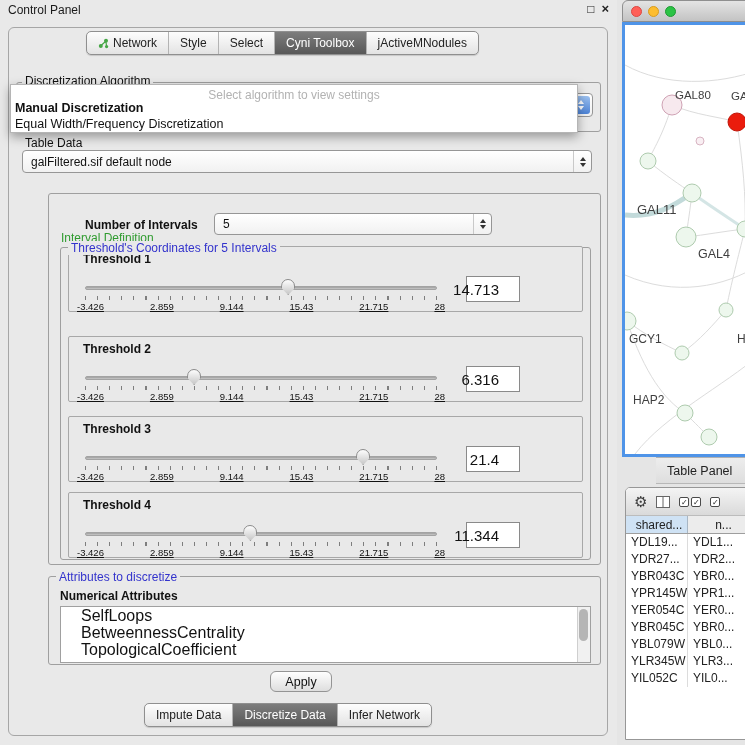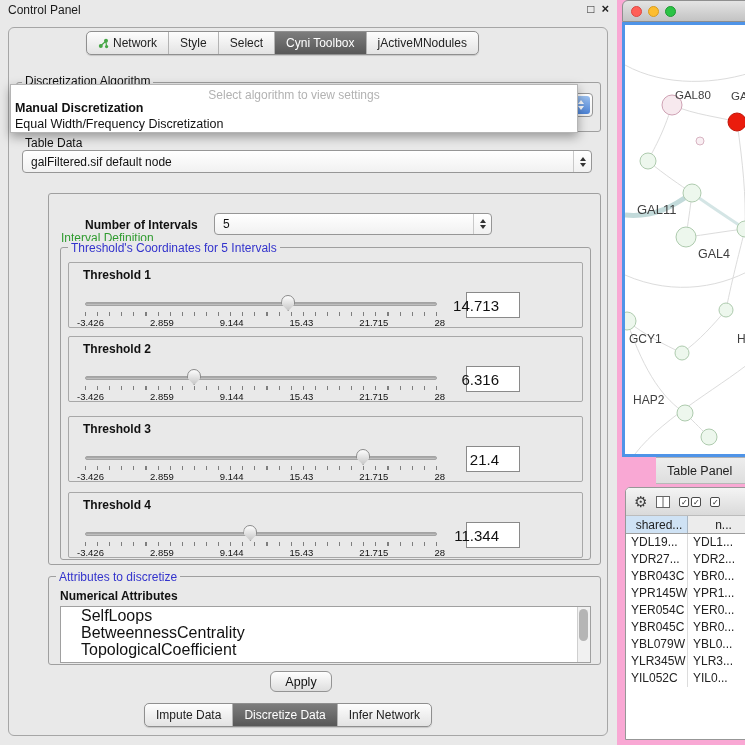--- a/index.html
+++ b/index.html
@@ -1,18 +1,18 @@
 <!DOCTYPE html>
 <html><head>
 <meta charset="utf-8">
 <style>
   * { margin:0; padding:0; box-sizing:border-box; }
   html,body { width:745px; height:745px; }
   body { font-family:"Liberation Sans", sans-serif; background:#7f7f7f; overflow:hidden; }
-  #stage { position:relative; width:745px; height:745px; background:#f9a8d4; overflow:hidden; }
+  #stage { position:relative; width:745px; height:745px; background:#e5e5e5; overflow:hidden; }
 
   
   .cp { position:absolute; left:0; top:0; width:617px; height:745px; background:#e9e9e9; }
   .cp-title { position:absolute; left:8px; top:3px; font-size:12px; color:#1a1a1a; }
   .win-btns { position:absolute; right:8px; top:2px; display:flex; gap:7px; align-items:center; }
   .win-btn { font-size:13px; font-weight:bold; color:#222; line-height:14px; cursor:default; }
   .cp-inner { position:absolute; left:8px; top:27px; width:600px; height:709px; border:1px solid #a6a6a6; border-radius:6px; background:#e9e9e9; }
 
   
   .tabbar { position:absolute; display:flex; border:1px solid #8f8f8f; border-radius:5px; overflow:hidden; background:linear-gradient(#fdfdfd,#e3e3e3); z-index:5; box-shadow:0 1px 1px rgba(0,0,0,.15); }
@@ -46,21 +46,21 @@
   .lbl { position:absolute; font-size:12px; color:#111; white-space:nowrap; }
   .bold { font-weight:bold; }
 
   
   .th-panel { position:absolute; left:68px; width:515px; height:66px; border:1px solid #a8a8a8; border-radius:2px; background:#e9e9e9; }
   .th-label { position:absolute; left:14px; top:5px; font-size:12px; font-weight:bold; color:#111; }
   .slider-area { position:absolute; left:16px; top:32px; width:352px; height:32px; }
   .track { position:absolute; left:0; right:0; top:7px; height:4px; background:#cfcfcf; border:1px solid #a3a3a3; border-radius:2px; box-shadow:inset 0 1px 2px rgba(0,0,0,.25); }
   .slider-thumb { position:absolute; top:0; width:14px; height:16px; margin-left:-7px; background:linear-gradient(#fdfdfd,#c8c8c8); border:1px solid #8b8b8b; border-radius:7px 7px 4px 4px; clip-path:polygon(0 0,100% 0,100% 55%,50% 100%,0 55%); z-index:2; }
   .ticks { position:absolute; left:0; right:0; top:17px; height:4px; background-image:repeating-linear-gradient(90deg,#7e7e7e 0,#7e7e7e 1px,transparent 1px,transparent 12.1px); }
-  .scale-row { position:absolute; left:-8px; right:-8px; top:22px; display:flex; justify-content:space-between; font-size:9.5px; color:#111; }
+  .scale-row { position:absolute; left:-8px; right:-8px; top:22px; display:flex; justify-content:space-between; font-size:9.5px; color:#111;text-decoration:underline; }
   .value-box { position:absolute; right:62px; top:29px; width:54px; height:26px; background:#fff; border:1px solid #8a8a8a; font-size:15px; color:#111; display:flex; align-items:center; justify-content:flex-end; padding-right:20px; }
 
   
   .attr-list { position:absolute; left:60px; top:606px; width:531px; height:57px; background:#fff; border:1px solid #a0a0a0; overflow:hidden; }
   .attr-item { font-size:16px; color:#111; line-height:17px; padding-left:20px; white-space:nowrap; }
   .vscroll { position:absolute; right:0; top:0; bottom:0; width:13px; background:#f1f1f1; border-left:1px solid #cfcfcf; }
   .vthumb { position:absolute; left:1px; top:2px; width:9px; height:32px; background:#b5b5b5; border-radius:5px; }
 
   .apply-btn { position:absolute; left:270px; top:671px; width:62px; height:21px; background:linear-gradient(#fefefe,#dedede); border:1px solid #949494; border-radius:6px; font-size:12.5px; color:#111; display:flex; align-items:center; justify-content:center; }
 
@@ -163,21 +163,21 @@
       <div class="combo-text">5</div>
       <div class="combo-arrows">
           <span class="arr-up"></span>
           <span class="arr-dn"></span>
         </div>
     </div>
 
     <div class="group" style="left:60px; top:247px; width:531px; height:313px;"></div>
     <span class="group-title t-blue" style="left:68px; top:241px;">Threshold's Coordinates for 5 Intervals</span>
 
-    <div class="th-panel" style="top:262px;text-align:right;">
+    <div class="th-panel" style="top:246px;text-align:right;">
       <div class="th-label">Threshold 1</div>
       <div class="slider-area">
         <div class="track"></div>
         <div class="slider-thumb" style="left: 57.72%;"></div>
         <div class="ticks"></div>
         <div class="scale-row">
           <span>-3.426</span>
           <span>2.859</span>
           <span>9.144</span>
           <span>15.43</span>

